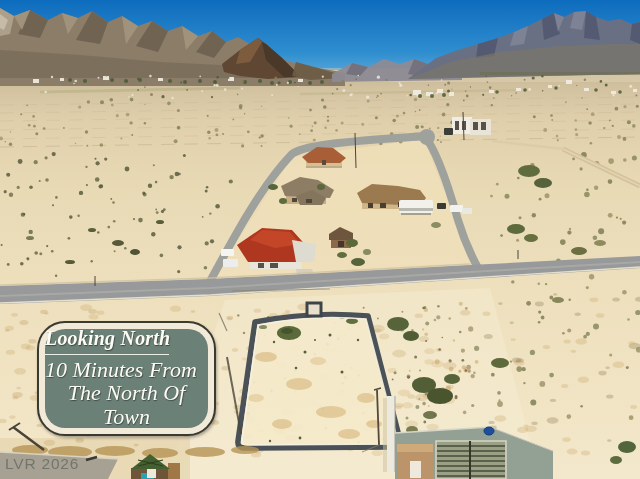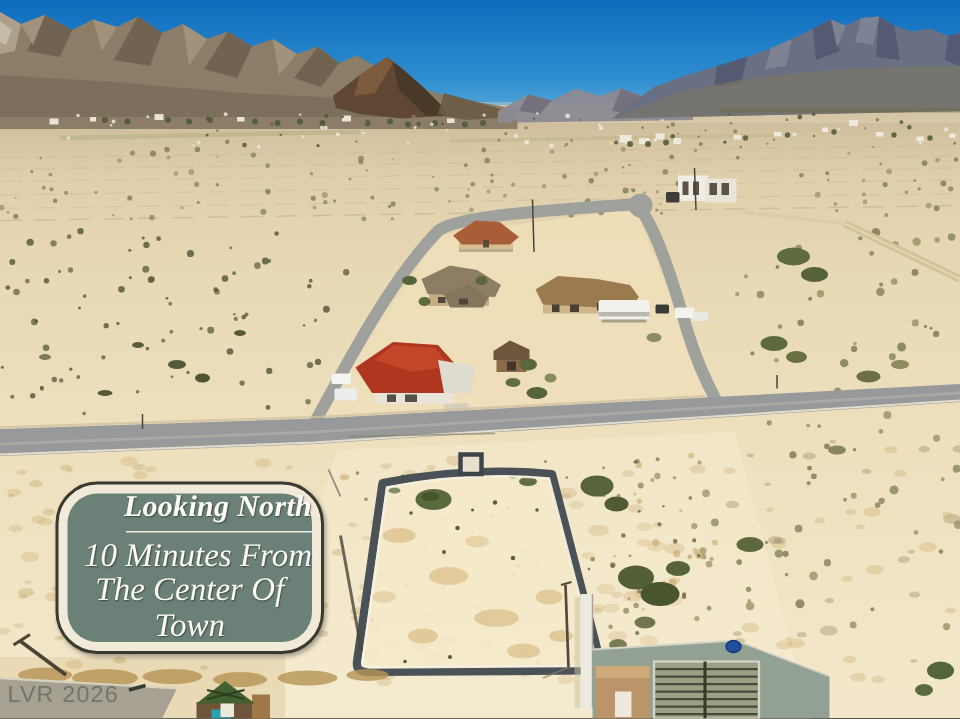--- a/index.html
+++ b/index.html
@@ -5,21 +5,21 @@
   html,body{margin:0;padding:0;background:#222;}
   .stage{position:relative;width:640px;height:479px;overflow:hidden;
          font-family:"Liberation Sans",sans-serif;}
   .stage svg{position:absolute;left:0;top:0;}
   .infobox{position:absolute;left:37px;top:321px;width:179px;height:115px;
            box-sizing:border-box;background:var(--infobox_frame,#f2ead8);
            border:2px solid var(--infobox_outline,#3a3a30);border-radius:28px;
            padding:6px;box-shadow:1px 2px 3px rgba(20,20,20,.35);}
   .ib-inner{box-sizing:border-box;width:100%;height:100%;
             background:var(--infobox_bg,#6b8077);border-radius:20px;
-            display:flex;flex-direction:column;justify-content:center;align-items:flex-end;
+            display:flex;flex-direction:column;justify-content:center;align-items:flex-start;
             color:var(--infobox_text,#fdfcf4);
             font-family:"Liberation Serif",serif;font-style:italic;text-align:center;
             line-height:1.08;text-shadow:0.6px 0.9px 1px rgba(25,25,25,.55);}
   .ib-line.bold{font-weight:bold;font-size:20px;letter-spacing:.2px;}
   .ib-line.reg{font-size:22px;}
   .ib-divider{width:76%;border-top:1.4px solid rgba(250,250,240,.9);margin:4px 0 3px;}
   .watermark{position:absolute;left:5px;top:455px;font-size:15.5px;
              color:var(--watermark_color,#6b6e66);opacity:.85;letter-spacing:.8px;}
 </style>
 </head>
@@ -1031,19 +1031,19 @@
     <ellipse cx="627" cy="447" rx="9" ry="6" fill="#53653a"></ellipse>
     <ellipse cx="616" cy="460" rx="6" ry="4" fill="#5d6c3e"></ellipse>
   </g>
 </svg>
 
 <div class="infobox">
   <div class="ib-inner">
     <div class="ib-line bold">Looking North</div>
     <div class="ib-divider"></div>
     <div class="ib-line reg">10 Minutes From</div>
-    <div class="ib-line reg">The Center Of Town</div>
+    <div class="ib-line reg">The North Of Town</div>
   </div>
 </div>
 
 <div class="watermark">LVR 2026</div>
 
 </div>
 
 </body></html>

